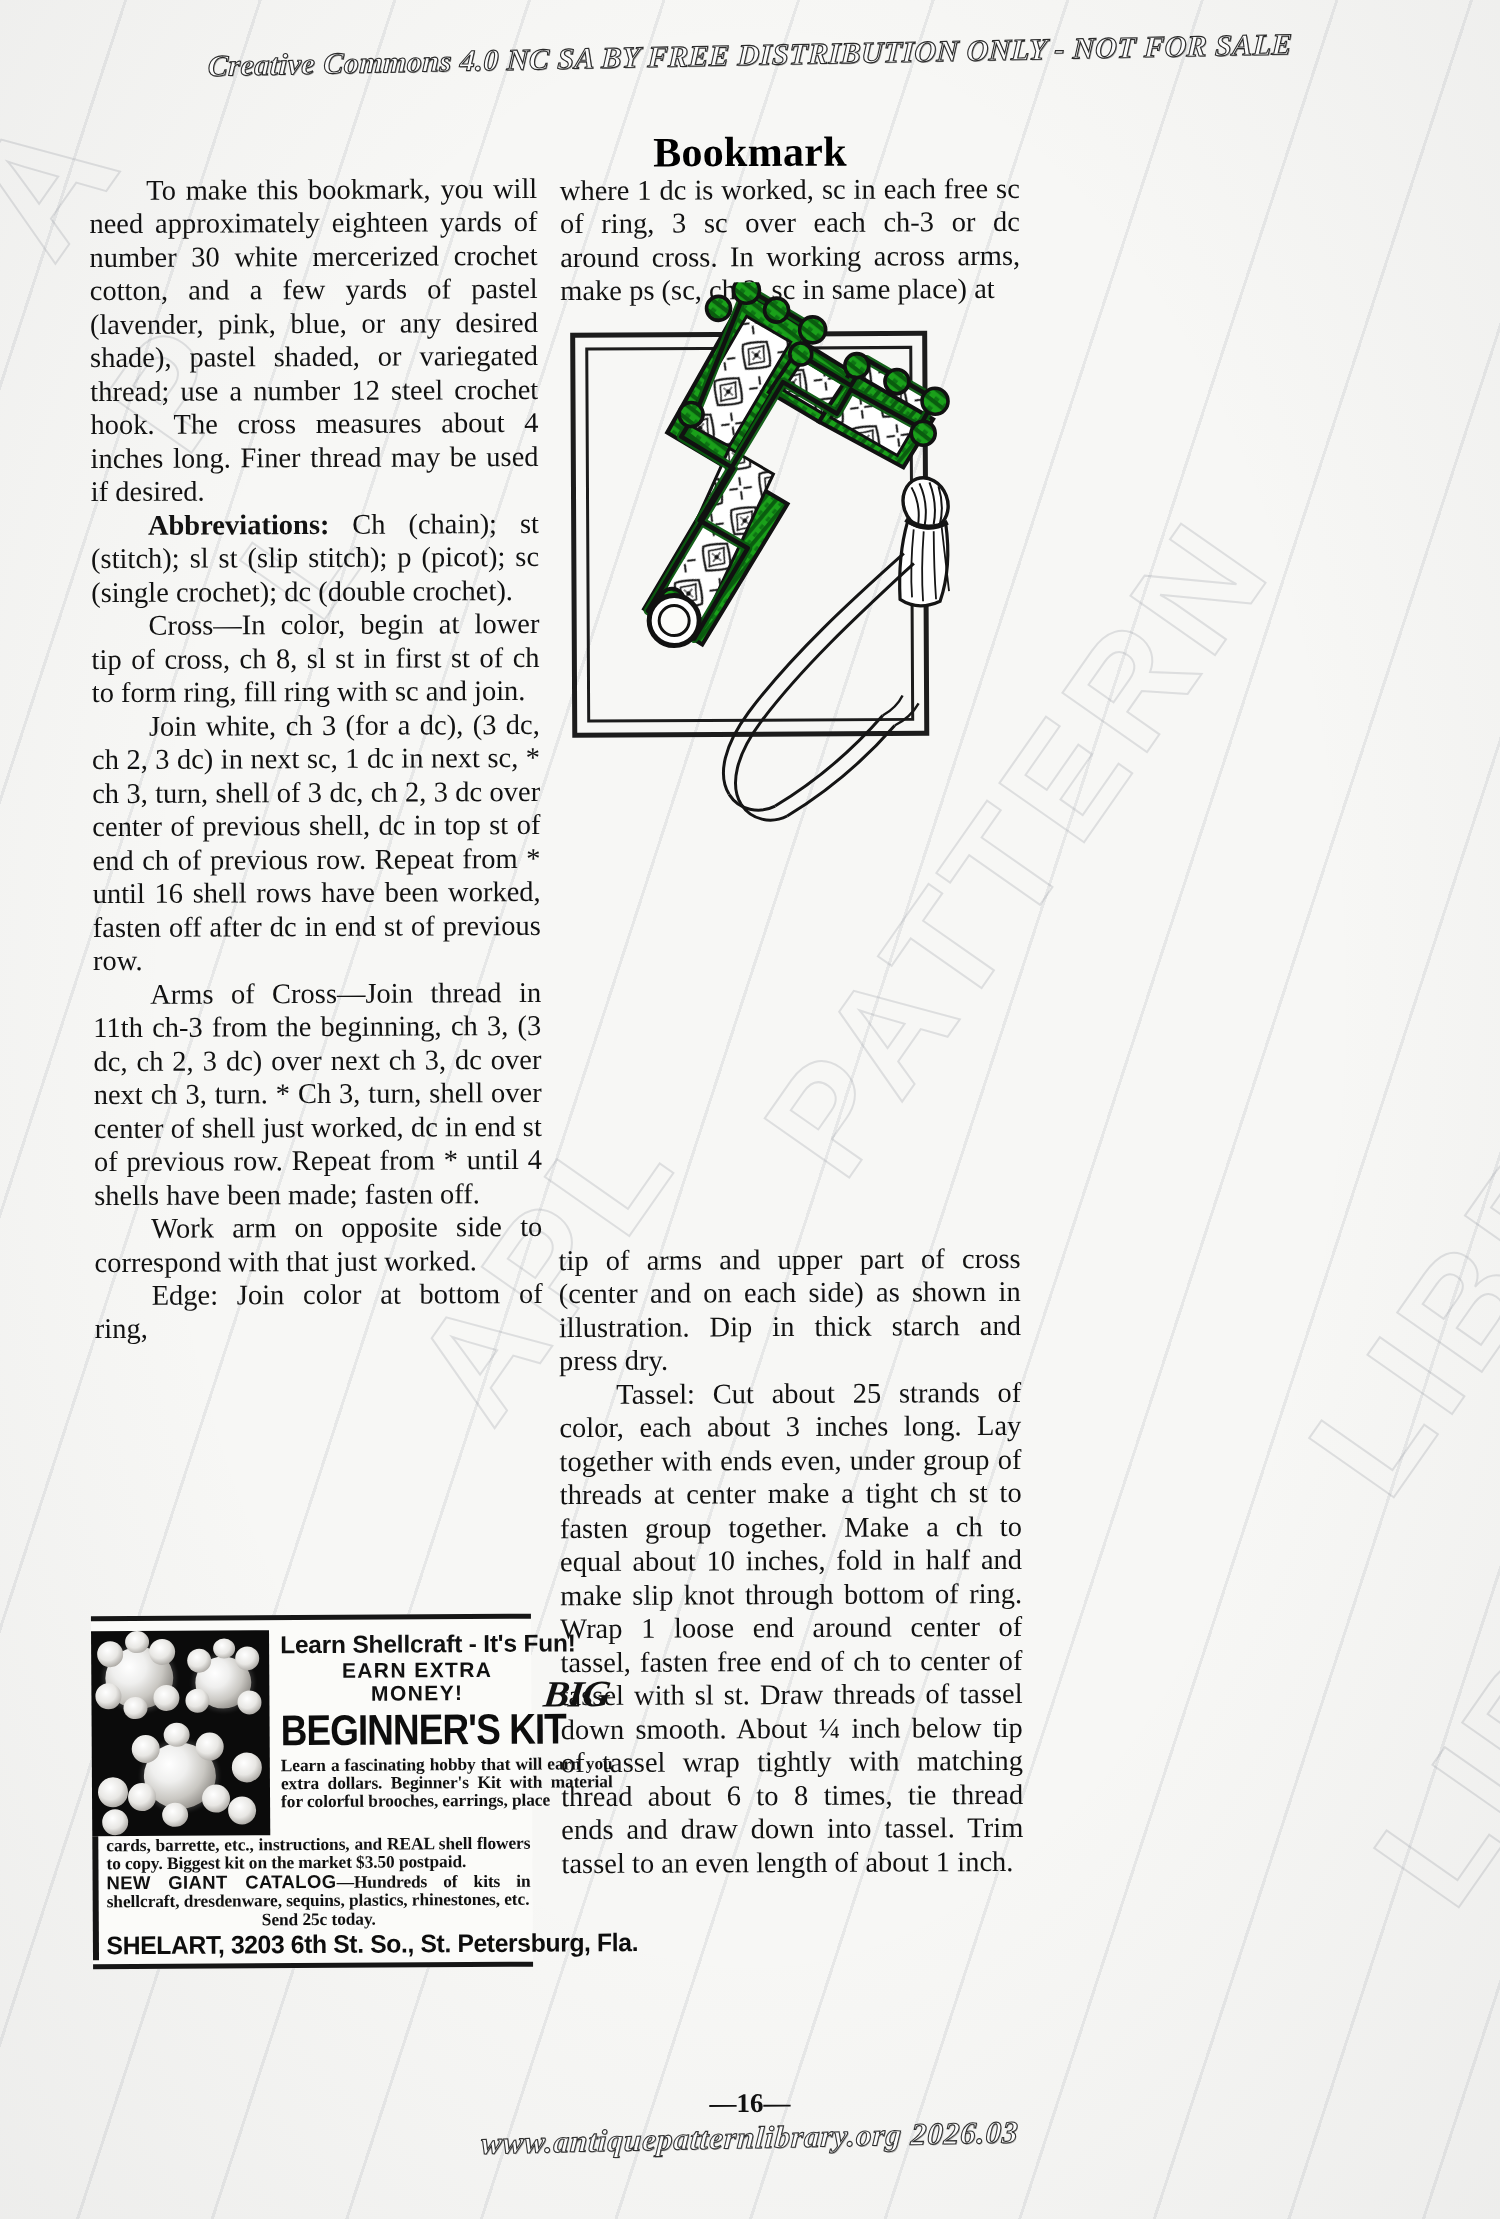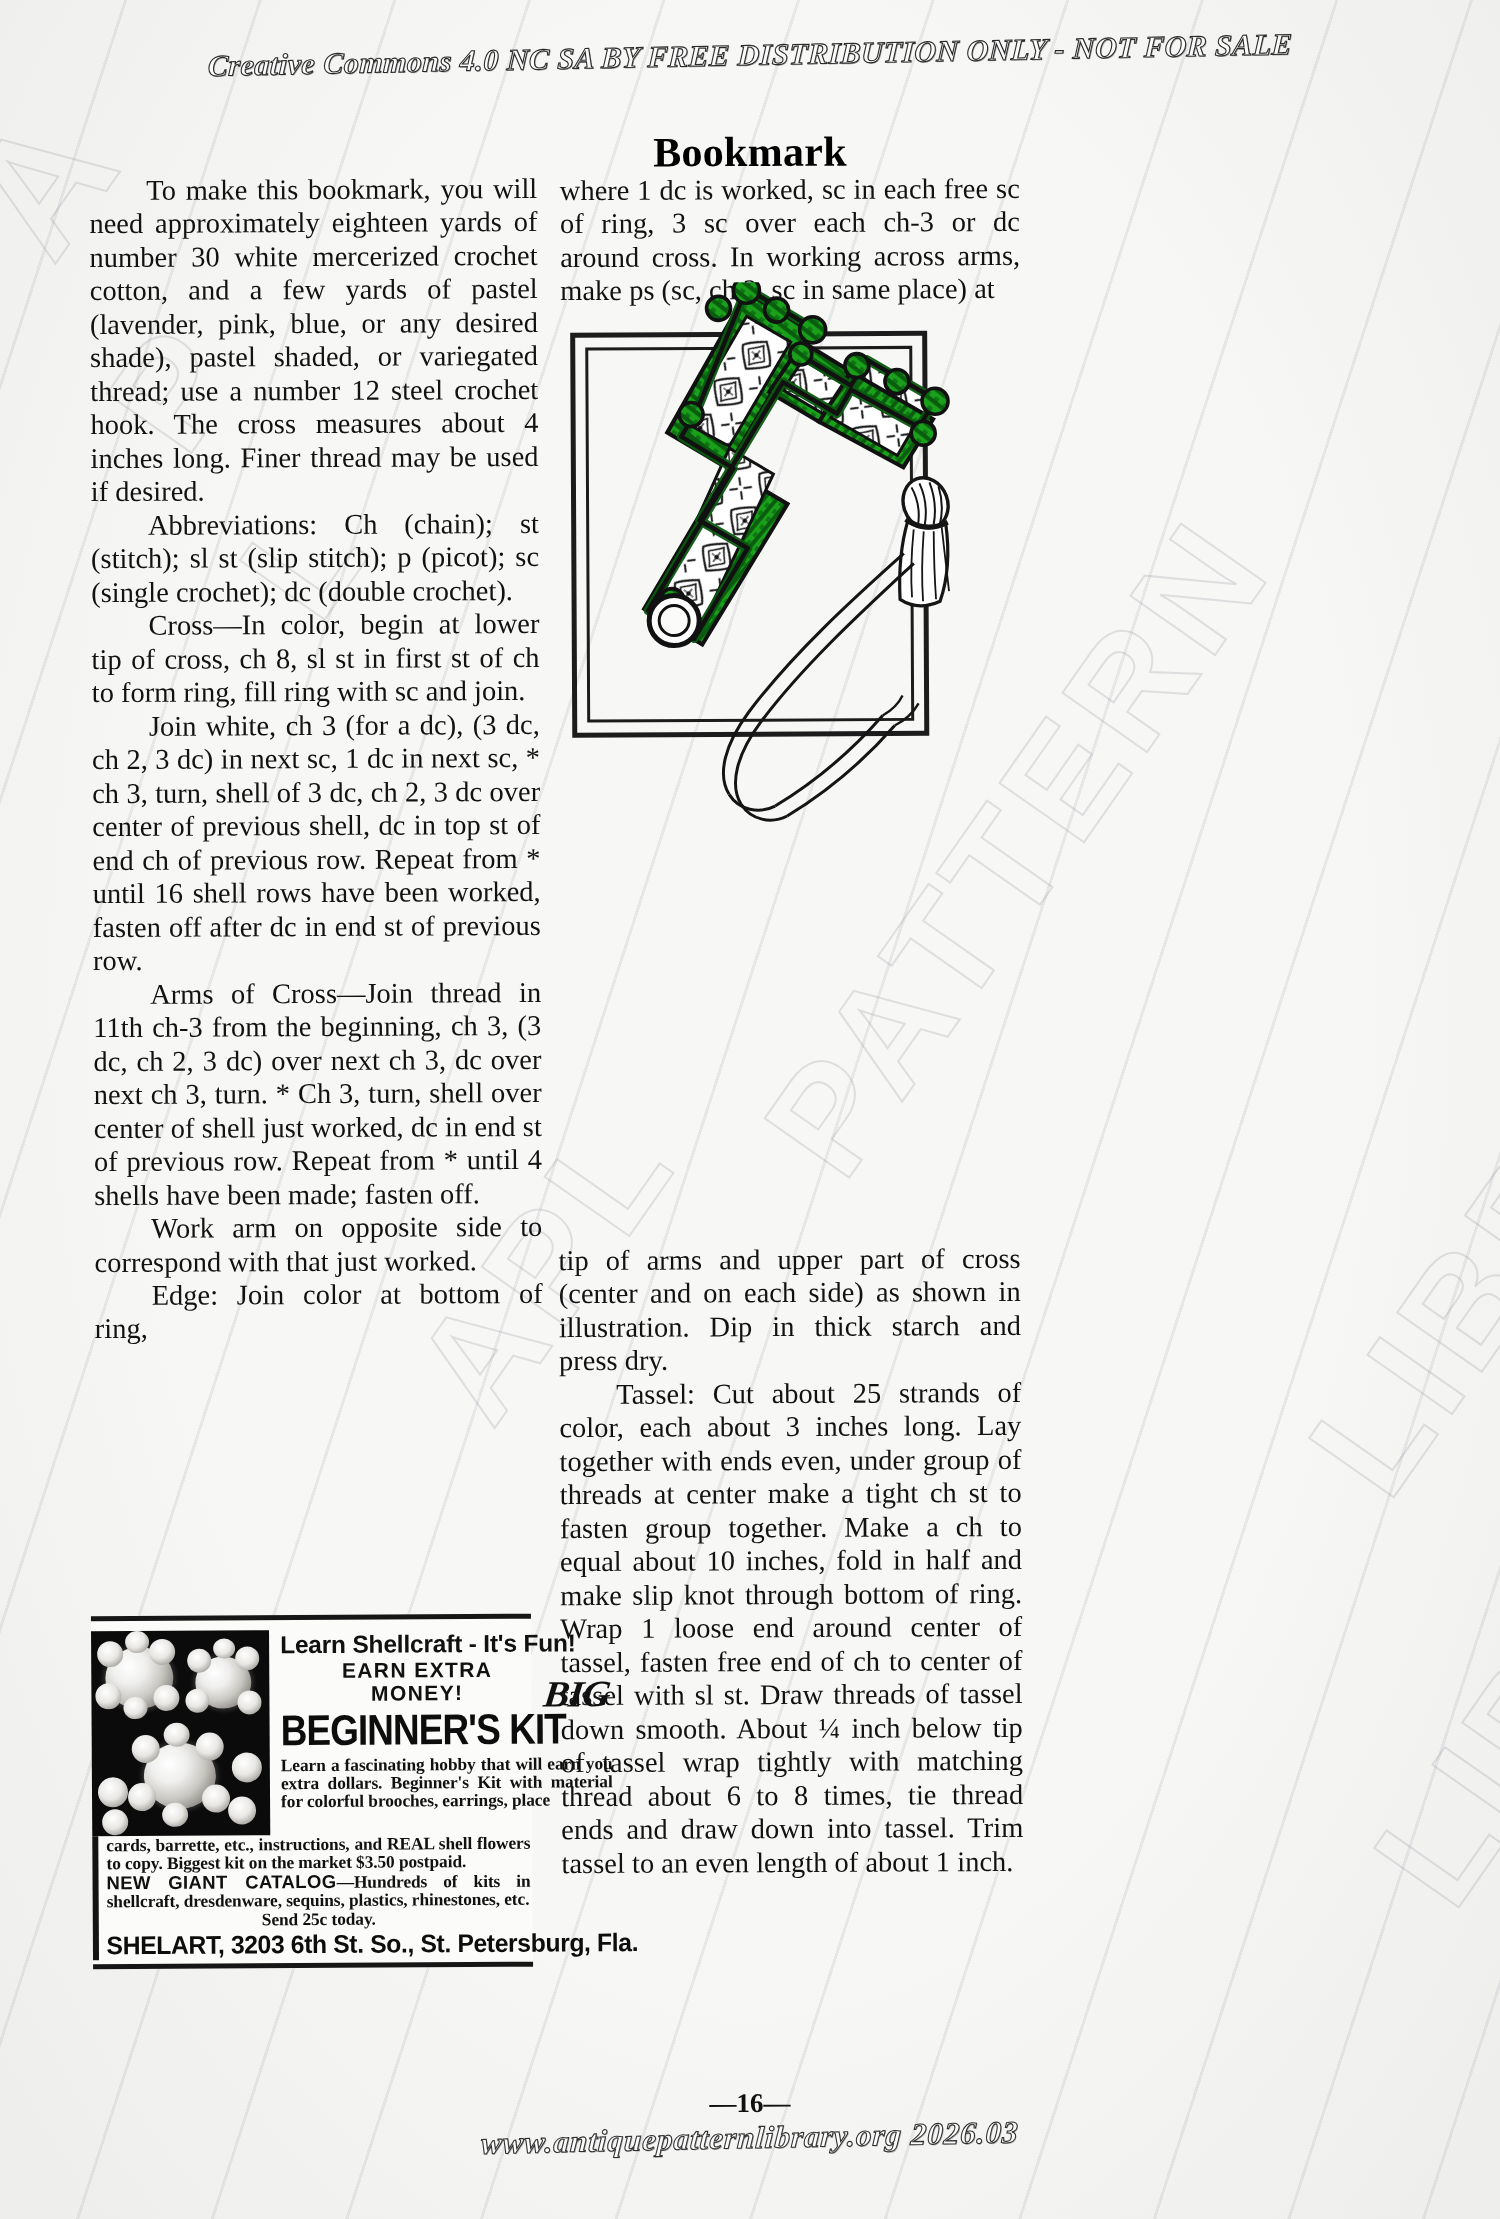--- a/index.html
+++ b/index.html
@@ -77,21 +77,21 @@
   .col{
     position:absolute; z-index:6;
     font-size:28.5px;
     line-height:1.175;
     text-align:justify;
     color:#121212;
     -webkit-hyphens:manual; hyphens:manual;
   }
   .col p{ margin:0; text-indent:2.0em; }
   .col p.noind{ text-indent:0; }
-  .col b{ font-weight:400; }
+  .col b{ font-weight:700; }
 
   .col-left  { left:92px;  top:173px;  width:448px; transform:rotate(-.28deg); }
   .col-rt-top{ left:560px; top:173px;  width:460px; transform:rotate(-.28deg); }
   .col-rt-bot{ left:560px; top:1243px; width:462px; transform:rotate(-.28deg); }
 
   
   .illo{
     position:absolute; left:552px; top:282px;
     width:480px; height:610px; z-index:6;
     transform:rotate(-.3deg);

